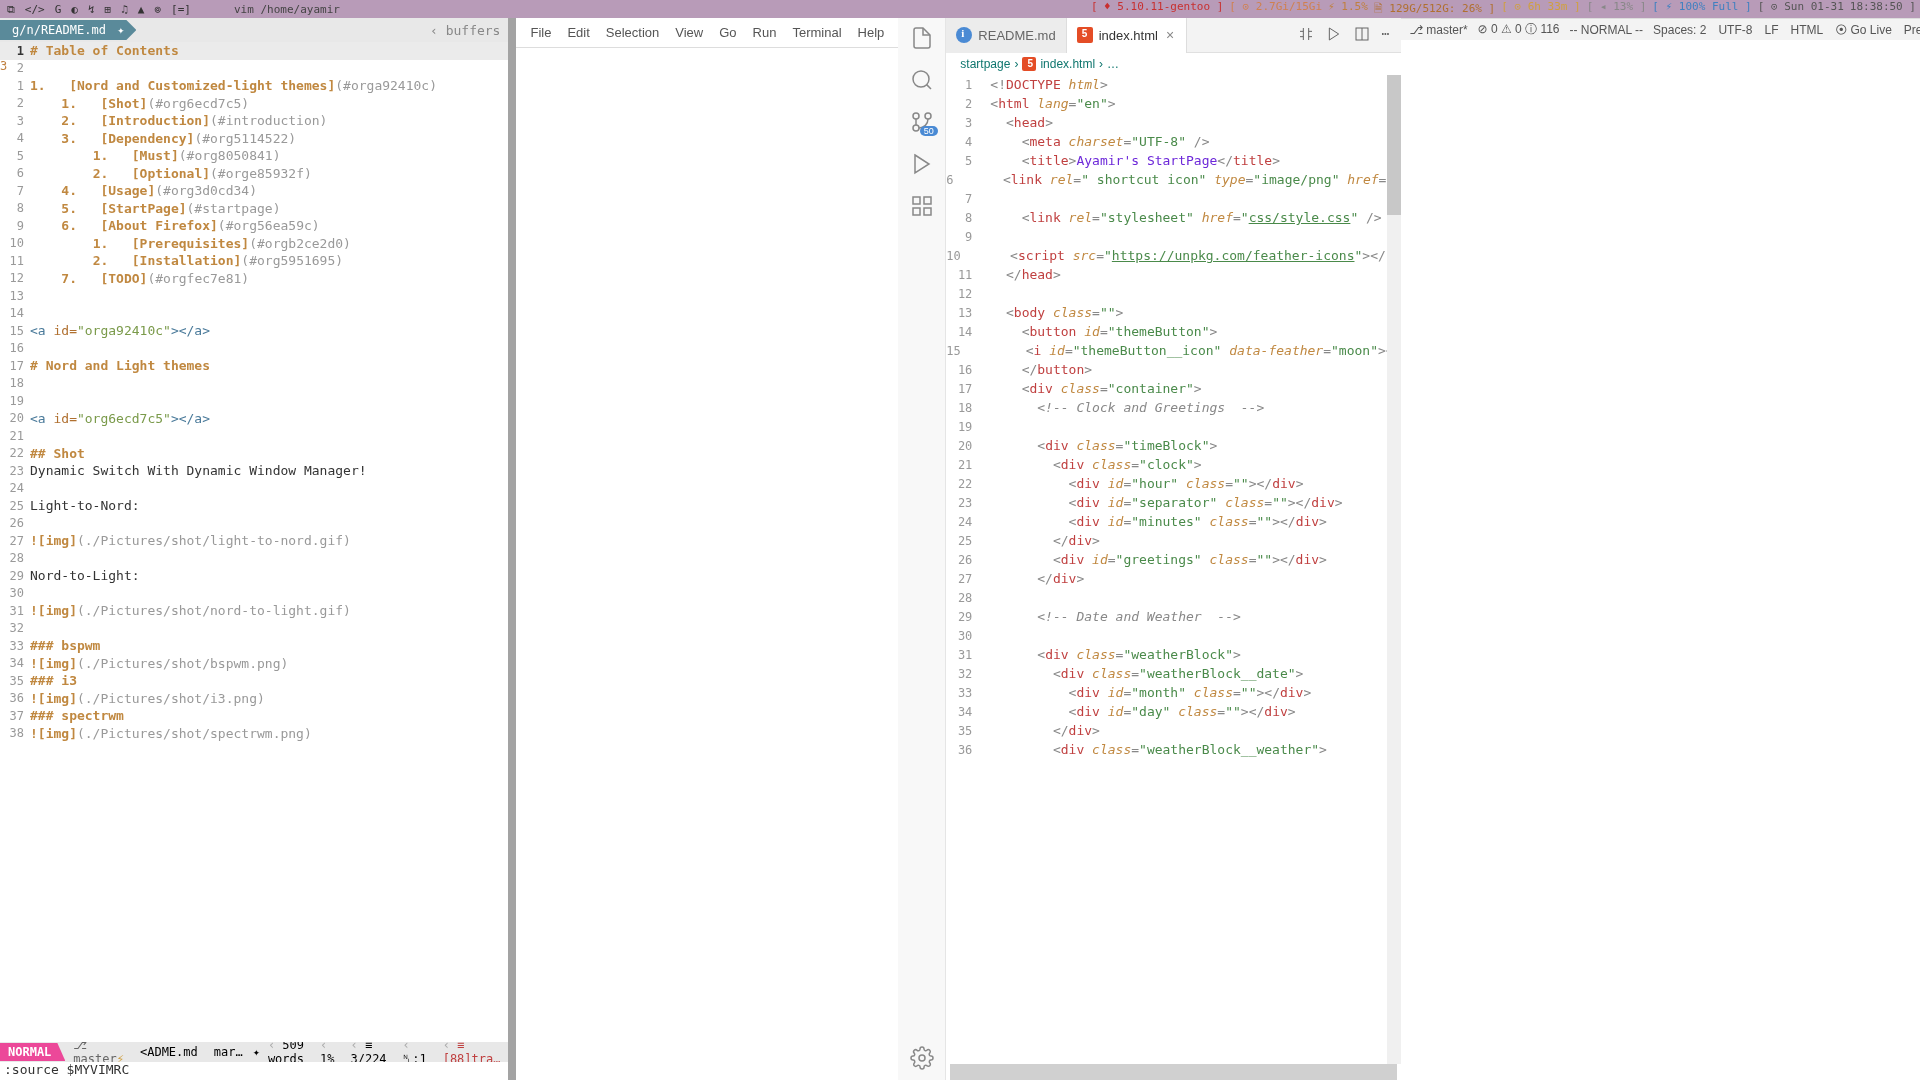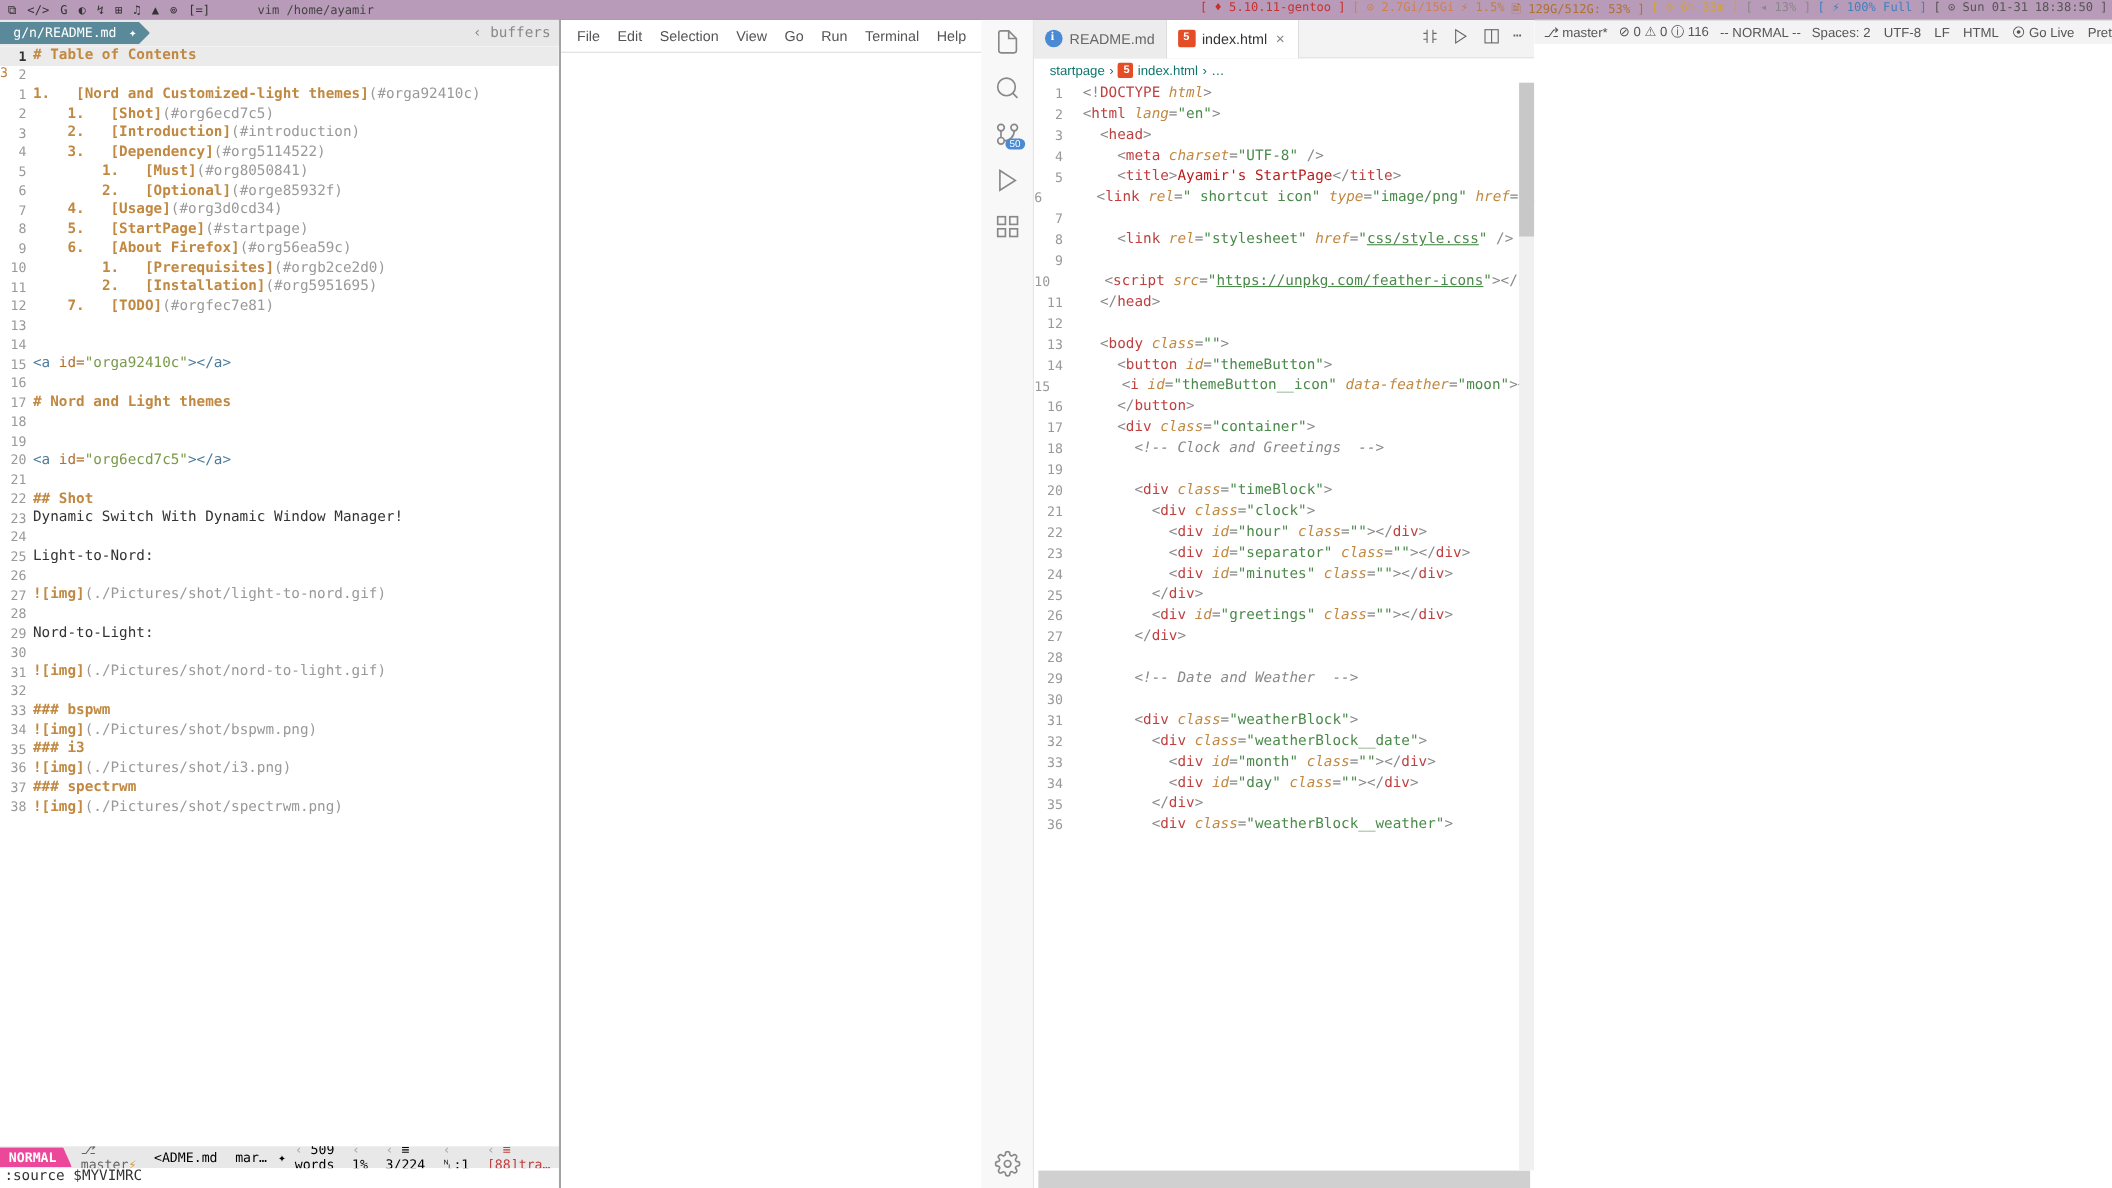--- a/index.html
+++ b/index.html
@@ -17,21 +17,21 @@
 .tr-cpu { color: #c08040; }
 .tr-disk { color: #b07030; }
 .tr-up { color: #d0a040; }
 .tr-vol { color: #888; }
 .tr-bat { color: #4080c0; }
 .tr-date { color: #555; }
 .tr-time { color: #555; }
 
 
 .main { display: flex; height: calc(100vh - 18px); }
-.pane-left { width: 760px; background: #fafafa; display: flex; flex-direction: column; border-right: 2px solid #a3a3a3; }
+.pane-left { width: 760px; background: #fafafa; display: flex; flex-direction: column; border-right: 8px solid #a3a3a3; }
 .pane-right { flex: 1; background: #fff; display: flex; }
 
 
 .vim-tabs { height: 24px; background: #e8e8e8; display: flex; align-items: center; position: relative; }
 .vim-tab { background: #5a8a9a; color: #fff; padding: 3px 12px; font-size: 12px; clip-path: polygon(0 0, calc(100% - 10px) 0, 100% 50%, calc(100% - 10px) 100%, 0 100%); }
 .vim-tab-dirty { margin-left: 4px; }
 .vim-buffers { margin-left: auto; margin-right: 8px; color: #888; font-size: 13px; }
 .vim-buffers::before { content: "‹ "; }
 
 
@@ -98,21 +98,21 @@
 .vsc-code { flex: 1; overflow: hidden; background: #fff; position: relative; }
 .vsc-line { display: flex; height: 19px; align-items: center; }
 .vsc-gutter { width: 44px; text-align: right; padding-right: 18px; color: #999; font-size: 12px; user-select: none; }
 .vsc-src { white-space: pre; font-size: 13px; font-family: monospace; }
 .c-red { color: #c04040; }
 .c-attr { color: #c08840; font-style: italic; }
 .c-str { color: #4a8a4a; }
 .c-link { color: #4a8a4a; text-decoration: underline; }
 .c-punc { color: #888; }
 .c-cmt { color: #888; font-style: italic; }
-.c-txt { color: #b91c1c; }
+.c-txt { color: #6d28d9; }
 
 .vsc-scroll { position: absolute; right: 0; top: 0; width: 14px; height: 100%; background: #f0f0f0; }
 .vsc-thumb { position: absolute; right: 0; top: 0; width: 14px; height: 140px; background: #c8c8c8; }
 
 
 .vsc-status { height: 22px; background: #f3f3f3; border-top: 1px solid #ddd; display: flex; align-items: center; font-family: -apple-system, sans-serif; font-size: 12px; color: #555; padding: 0 8px; gap: 10px; }
 .vsc-status .right { margin-left: auto; display: flex; gap: 12px; }
 .vsc-status .seg { display: flex; align-items: center; gap: 3px; }
 
 .truncated-line { background: #d0d0d0; height: 16px; margin: 0 4px; }
@@ -131,21 +131,21 @@
     <span>♫</span>
     <span>▲</span>
     <span>⊚</span>
     <span>[=]</span>
   </div>
   <div class="topbar-center">vim  /home/ayamir</div>
   <div class="topbar-right">
     <span class="tr-kernel">[ ♦ 5.10.11-gentoo ]</span>
     <span class="tr-mem">[ ⊙ 2.7Gi/15Gi</span>
     <span class="tr-cpu">⚡ 1.5%</span>
-    <span class="tr-disk">🗎 129G/512G: 53% ]</span>
+    <span class="tr-disk">🗎 129G/512G: 26% ]</span>
     <span class="tr-up">[ ⊙ 6h 33m ]</span>
     <span class="tr-vol">[ ◂ 13% ]</span>
     <span class="tr-bat">[ ⚡ 100% Full ]</span>
     <span class="tr-date">[ ⊙ Sun 01-31</span>
     <span class="tr-time">18:38:50 ]</span>
   </div>
 </div>
 
 <div class="main">
 

